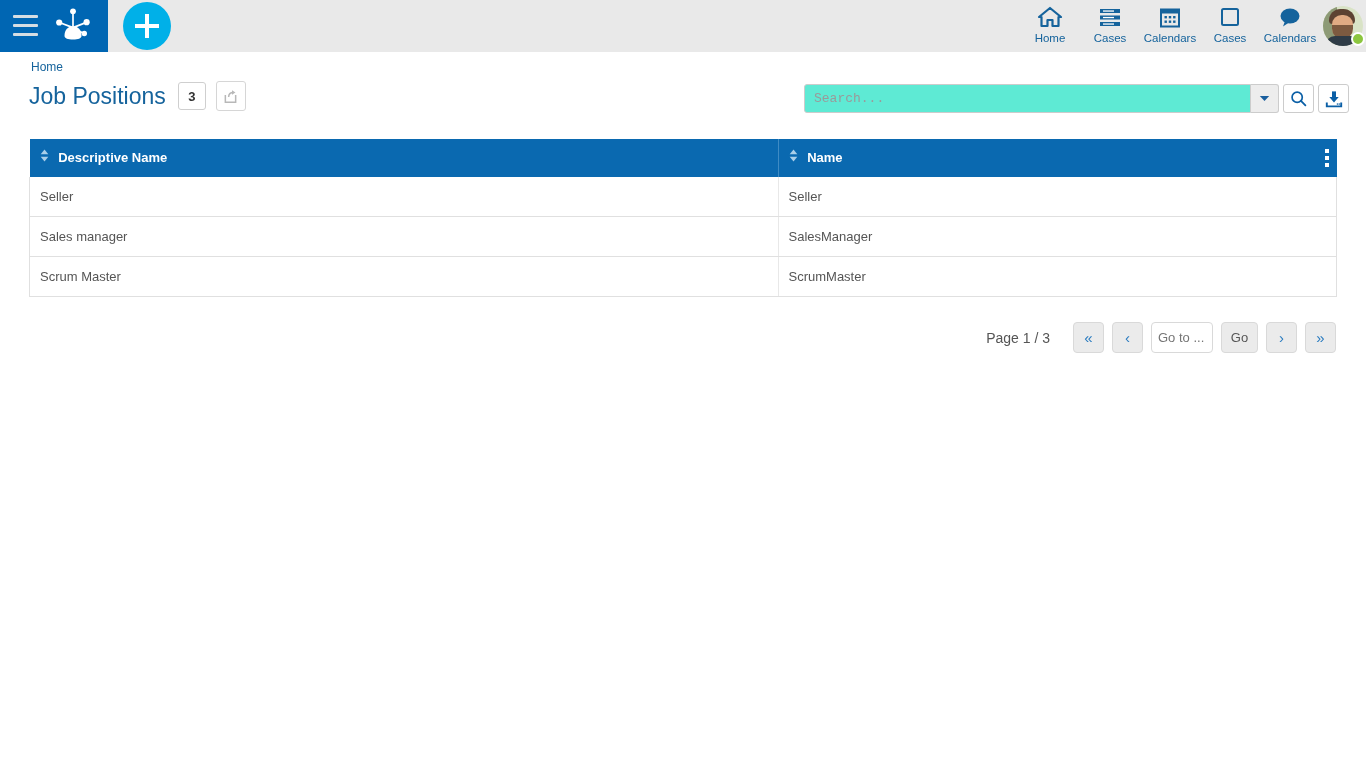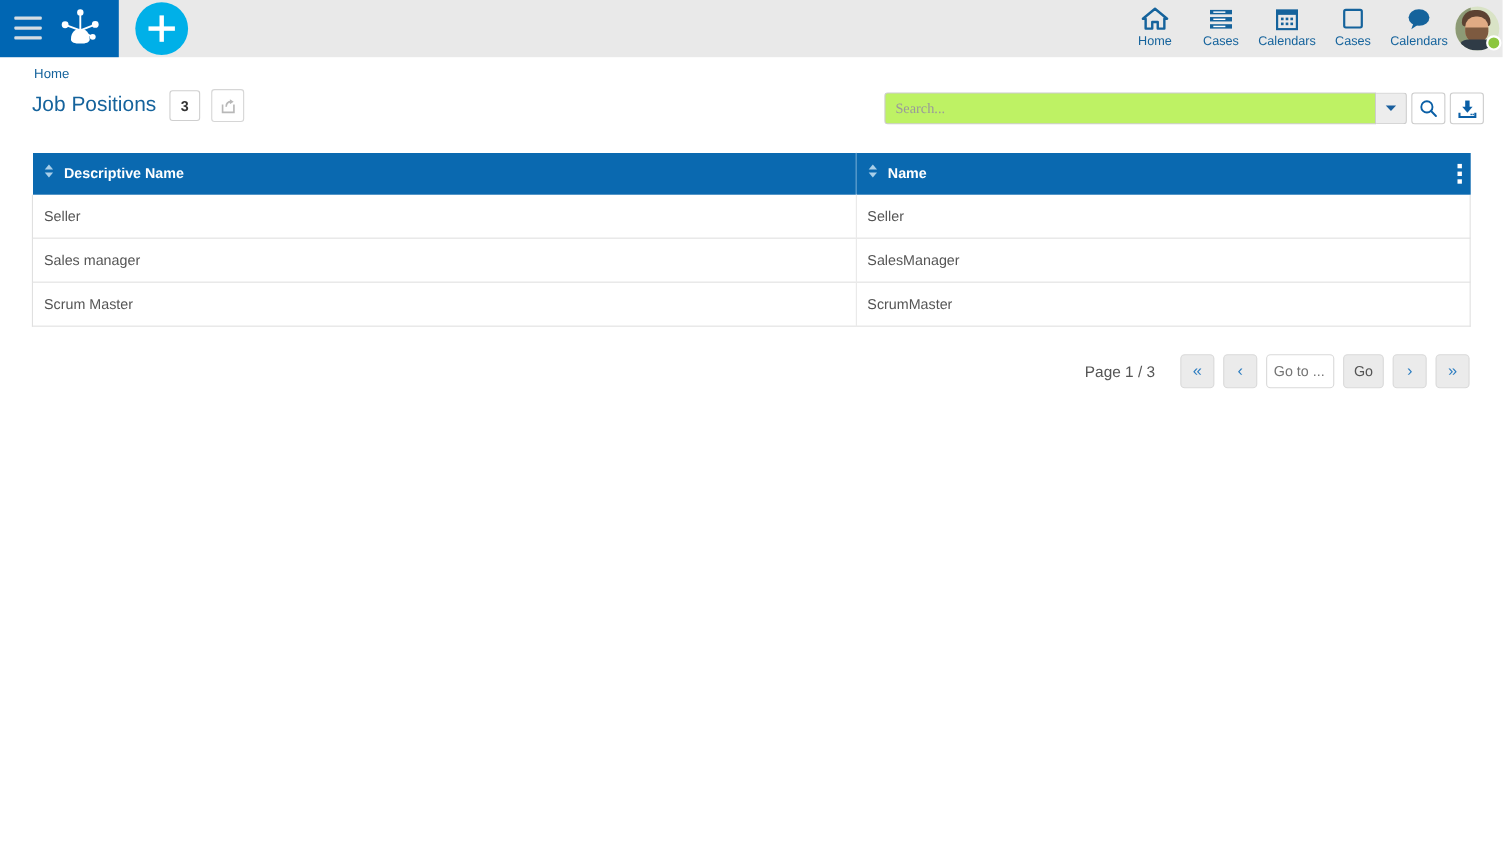--- a/index.html
+++ b/index.html
@@ -160,21 +160,21 @@
     color: #15639c;
     cursor: pointer;
   }
   .title-row {
     position: absolute;
     top: 81px; left: 29px;
     display: flex;
     align-items: center;
   }
   .page-title {
-    font-size: 19px;
+    font-size: 23px;
     color: #15639c;
     font-weight: normal;
     line-height: 30px;
   }
   .count-box {
     margin-left: 12px;
     width: 26px; height: 26px;
     border: 1px solid #cfcfcf;
     border-radius: 3px;
     background: #ffffff;
@@ -202,22 +202,22 @@
   }
   .search-input {
     width: 447px;
     height: 29px;
     box-sizing: border-box;
     border: 1px solid #cccccc;
     border-radius: 3px 0 0 3px;
     padding: 0 9px;
     font-size: 13px;
     color: #444;
-    font-family: Liberation Serif, serif;
-    background: #bef264;
+    font-family: Liberation Mono, monospace;
+    background: #5eead4;
     outline: none;
   }
   .search-input::placeholder { color: #9a9a9a; }
   .search-caret {
     width: 27px;
     border: 1px solid #cccccc;
     border-left: none;
     border-radius: 0 3px 3px 0;
     background: #ededed;
     display: flex; align-items: center; justify-content: center;

